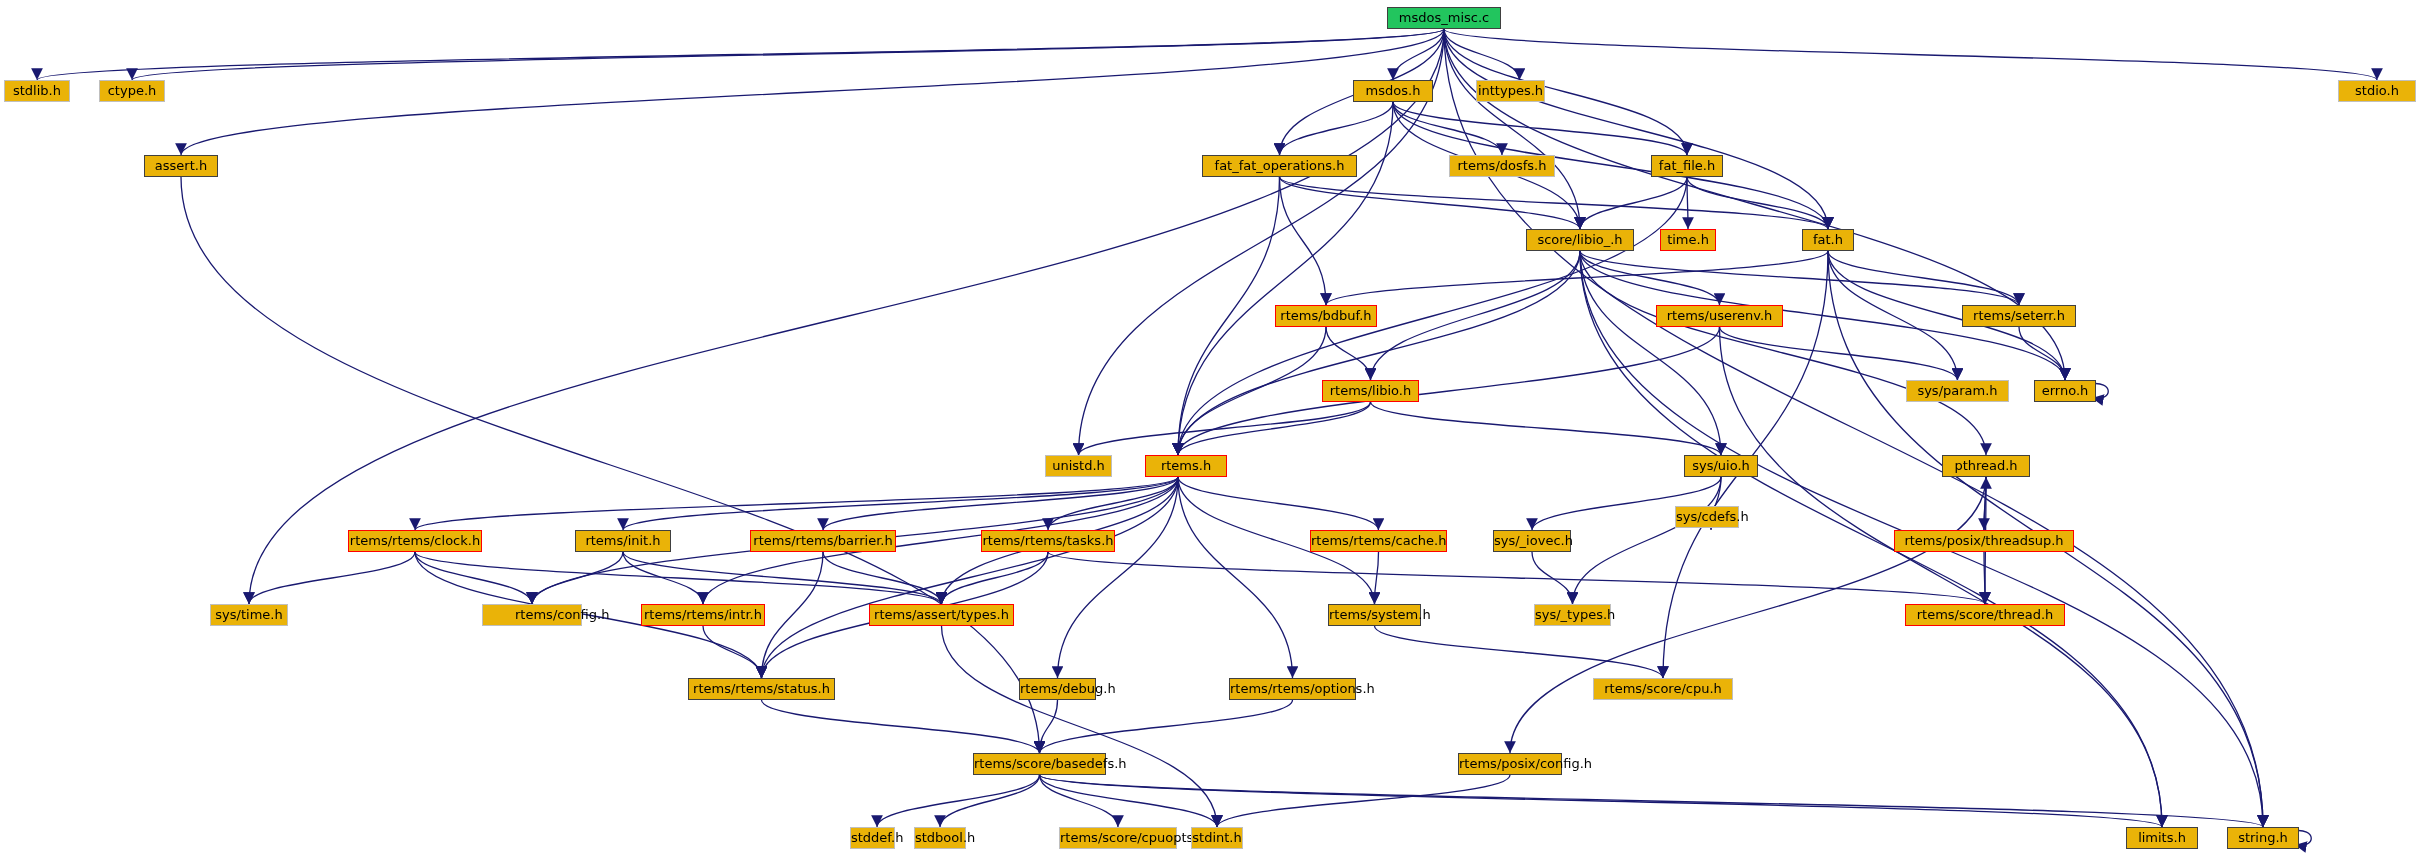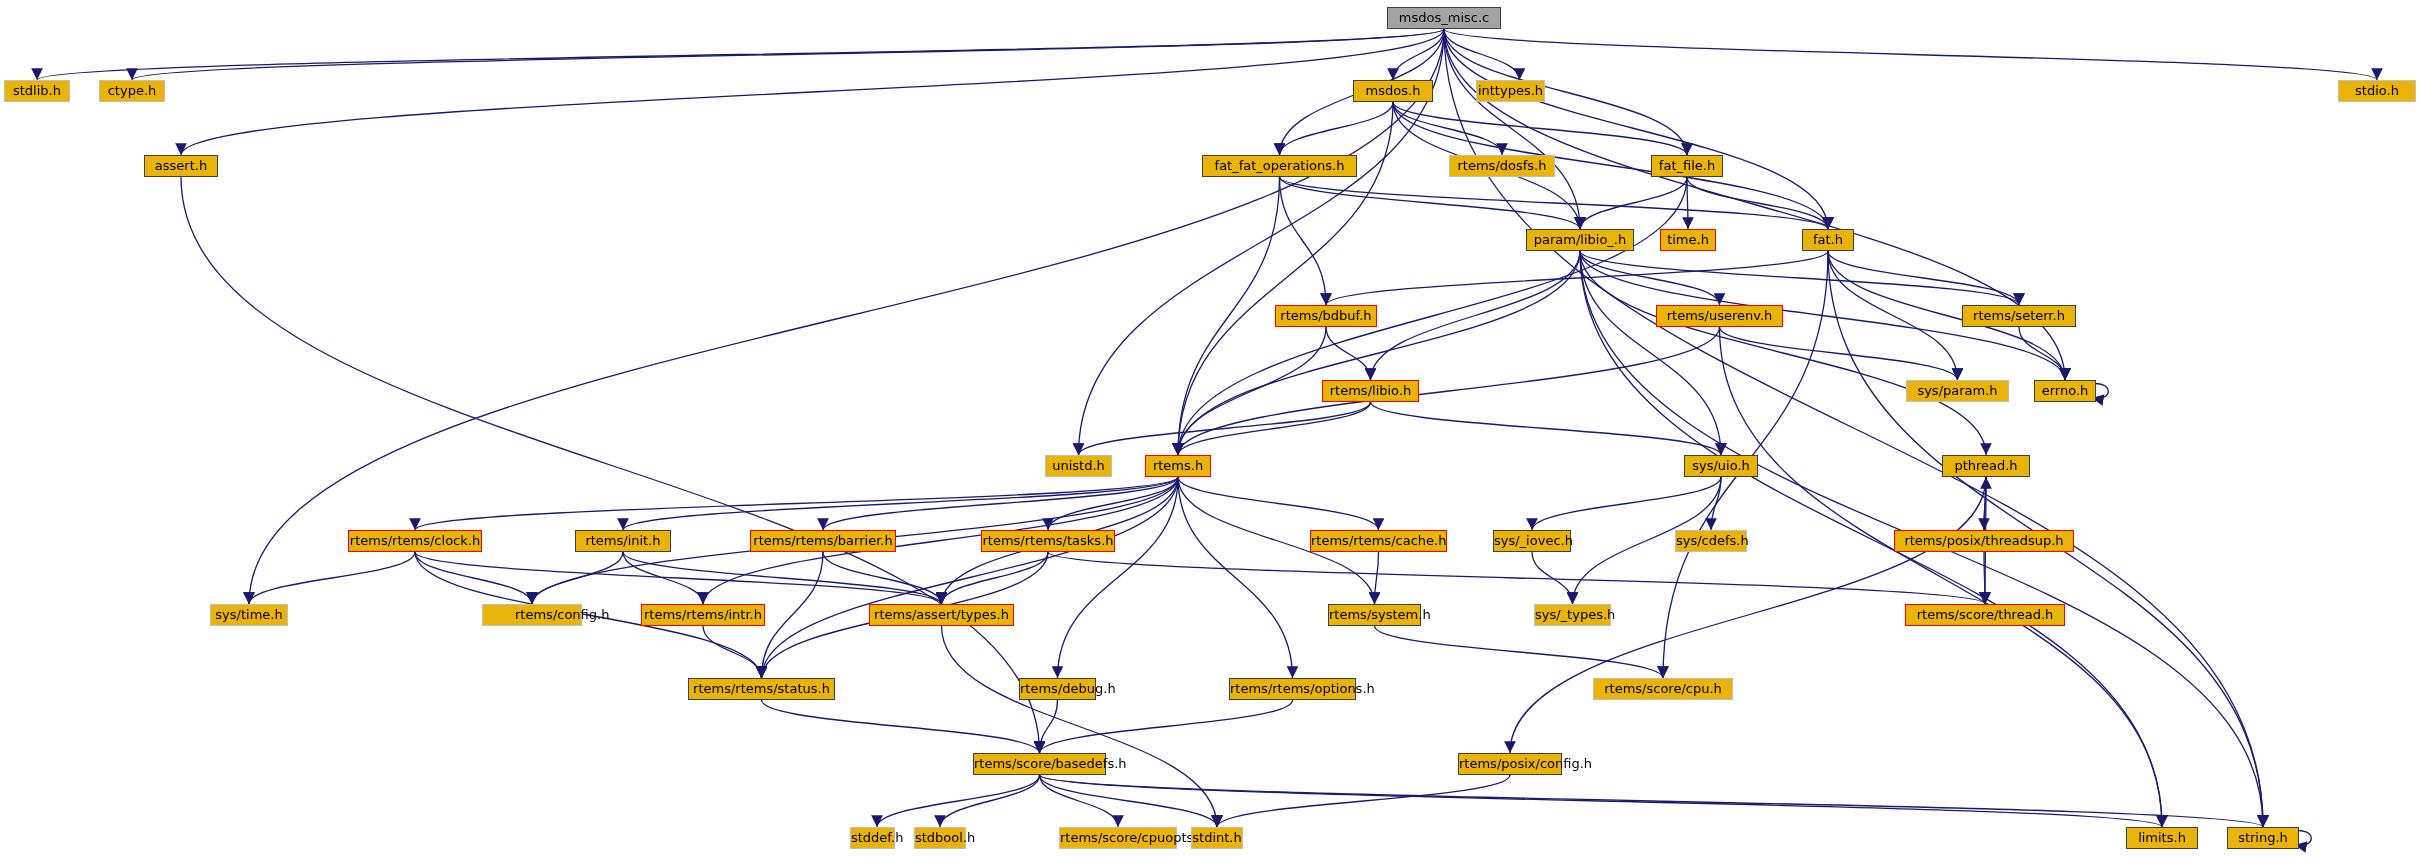--- a/index.html
+++ b/index.html
@@ -1,21 +1,21 @@
 <!DOCTYPE html>
 <html><head>
 <meta charset="utf-8">
 <style>
   html,body{margin:0;padding:0;background:#ffffff;}
   body{width:2423px;height:859px;position:relative;overflow:hidden;font-family:"DejaVu Sans",sans-serif;}
   #graph{position:absolute;left:0;top:0;width:2423px;height:859px;}
   .node{position:absolute;height:22px;box-sizing:border-box;border:1.5px solid #404040;background:#eab308;font-size:13px;line-height:19px;text-align:center;color:#000;white-space:nowrap;}
   .node.ext{border-color:#bfbfbf;}
   .node.red{border-color:#ff0000;}
-  .node.root{background:#a3a3a3;border-color:#404040;}
+  .node.root{background:#22c55e;border-color:#404040;}
   svg#edges{position:absolute;left:0;top:0;}
 </style>
 </head>
 <body>
 
 <div id="graph">
   <svg id="edges" width="2423" height="859">
     <defs>
       <marker id="arrow" viewBox="0 0 10 10" refX="10" refY="5" markerWidth="9" markerHeight="9" orient="auto-start-reverse">
         <path d="M0,0 L10,5 L0,10 z" fill="#191970"></path>
@@ -128,40 +128,40 @@
       <div class="node root" style="left: 1387px; top: 7px; width: 114px;">msdos_misc.c</div>
       <div class="node ext" style="left: 4px; top: 80px; width: 66px;">stdlib.h</div>
       <div class="node ext" style="left: 99px; top: 80px; width: 66px;">ctype.h</div>
       <div class="node " style="left: 144px; top: 155px; width: 74px;">assert.h</div>
       <div class="node " style="left: 1353px; top: 80px; width: 80px;">msdos.h</div>
       <div class="node ext" style="left: 1476px; top: 80px; width: 69px;">inttypes.h</div>
       <div class="node ext" style="left: 2338px; top: 80px; width: 78px;">stdio.h</div>
       <div class="node " style="left: 1202px; top: 155px; width: 155px;">fat_fat_operations.h</div>
       <div class="node ext" style="left: 1449px; top: 155px; width: 106px;">rtems/dosfs.h</div>
       <div class="node " style="left: 1651px; top: 155px; width: 72px;">fat_file.h</div>
-      <div class="node " style="left: 1526px; top: 229px; width: 108px;">param/libio_.h</div>
+      <div class="node " style="left: 1526px; top: 229px; width: 108px;">score/libio_.h</div>
       <div class="node red" style="left: 1660px; top: 229px; width: 56px;">time.h</div>
       <div class="node " style="left: 1802px; top: 229px; width: 52px;">fat.h</div>
       <div class="node red" style="left: 1275px; top: 305px; width: 102px;">rtems/bdbuf.h</div>
       <div class="node red" style="left: 1656px; top: 305px; width: 127px;">rtems/userenv.h</div>
       <div class="node " style="left: 1962px; top: 305px; width: 114px;">rtems/seterr.h</div>
       <div class="node red" style="left: 1322px; top: 380px; width: 97px;">rtems/libio.h</div>
       <div class="node ext" style="left: 1906px; top: 380px; width: 103px;">sys/param.h</div>
       <div class="node " style="left: 2034px; top: 380px; width: 62px;">errno.h</div>
       <div class="node ext" style="left: 1045px; top: 455px; width: 67px;">unistd.h</div>
-      <div class="node red" style="left: 1145px; top: 455px; width: 66px;">rtems.h</div>
+      <div class="node red" style="left: 1145px; top: 455px; width: 82px;">rtems.h</div>
       <div class="node " style="left: 1684px; top: 455px; width: 74px;">sys/uio.h</div>
       <div class="node " style="left: 1942px; top: 455px; width: 88px;">pthread.h</div>
       <div class="node red" style="left: 348px; top: 530px; width: 134px;">rtems/rtems/clock.h</div>
       <div class="node " style="left: 575px; top: 530px; width: 96px;">rtems/init.h</div>
       <div class="node red" style="left: 750px; top: 530px; width: 146px;">rtems/rtems/barrier.h</div>
       <div class="node red" style="left: 981px; top: 530px; width: 134px;">rtems/rtems/tasks.h</div>
       <div class="node red" style="left: 1310px; top: 530px; width: 137px;">rtems/rtems/cache.h</div>
       <div class="node " style="left: 1493px; top: 530px; width: 78px;">sys/_iovec.h</div>
-      <div class="node ext" style="left: 1675px; top: 530px; width: 72px;">sys/cdefs.h</div>
+      <div class="node ext" style="left: 1675px; top: 506px; width: 64px;">sys/cdefs.h</div>
       <div class="node red" style="left: 1894px; top: 530px; width: 180px;">rtems/posix/threadsup.h</div>
       <div class="node ext" style="left: 210px; top: 604px; width: 78px;">sys/time.h</div>
       <div class="node ext" style="left: 482px; top: 604px; width: 100px; padding-left: 32px;">rtems/config.h</div>
       <div class="node red" style="left: 641px; top: 604px; width: 124px;">rtems/rtems/intr.h</div>
       <div class="node red" style="left: 869px; top: 604px; width: 145px;">rtems/assert/types.h</div>
       <div class="node " style="left: 1328px; top: 604px; width: 93px;">rtems/system.h</div>
       <div class="node ext" style="left: 1534px; top: 604px; width: 77px;">sys/_types.h</div>
       <div class="node red" style="left: 1905px; top: 604px; width: 160px;">rtems/score/thread.h</div>
       <div class="node " style="left: 688px; top: 678px; width: 147px;">rtems/rtems/status.h</div>
       <div class="node " style="left: 1019px; top: 678px; width: 77px;">rtems/debug.h</div>

